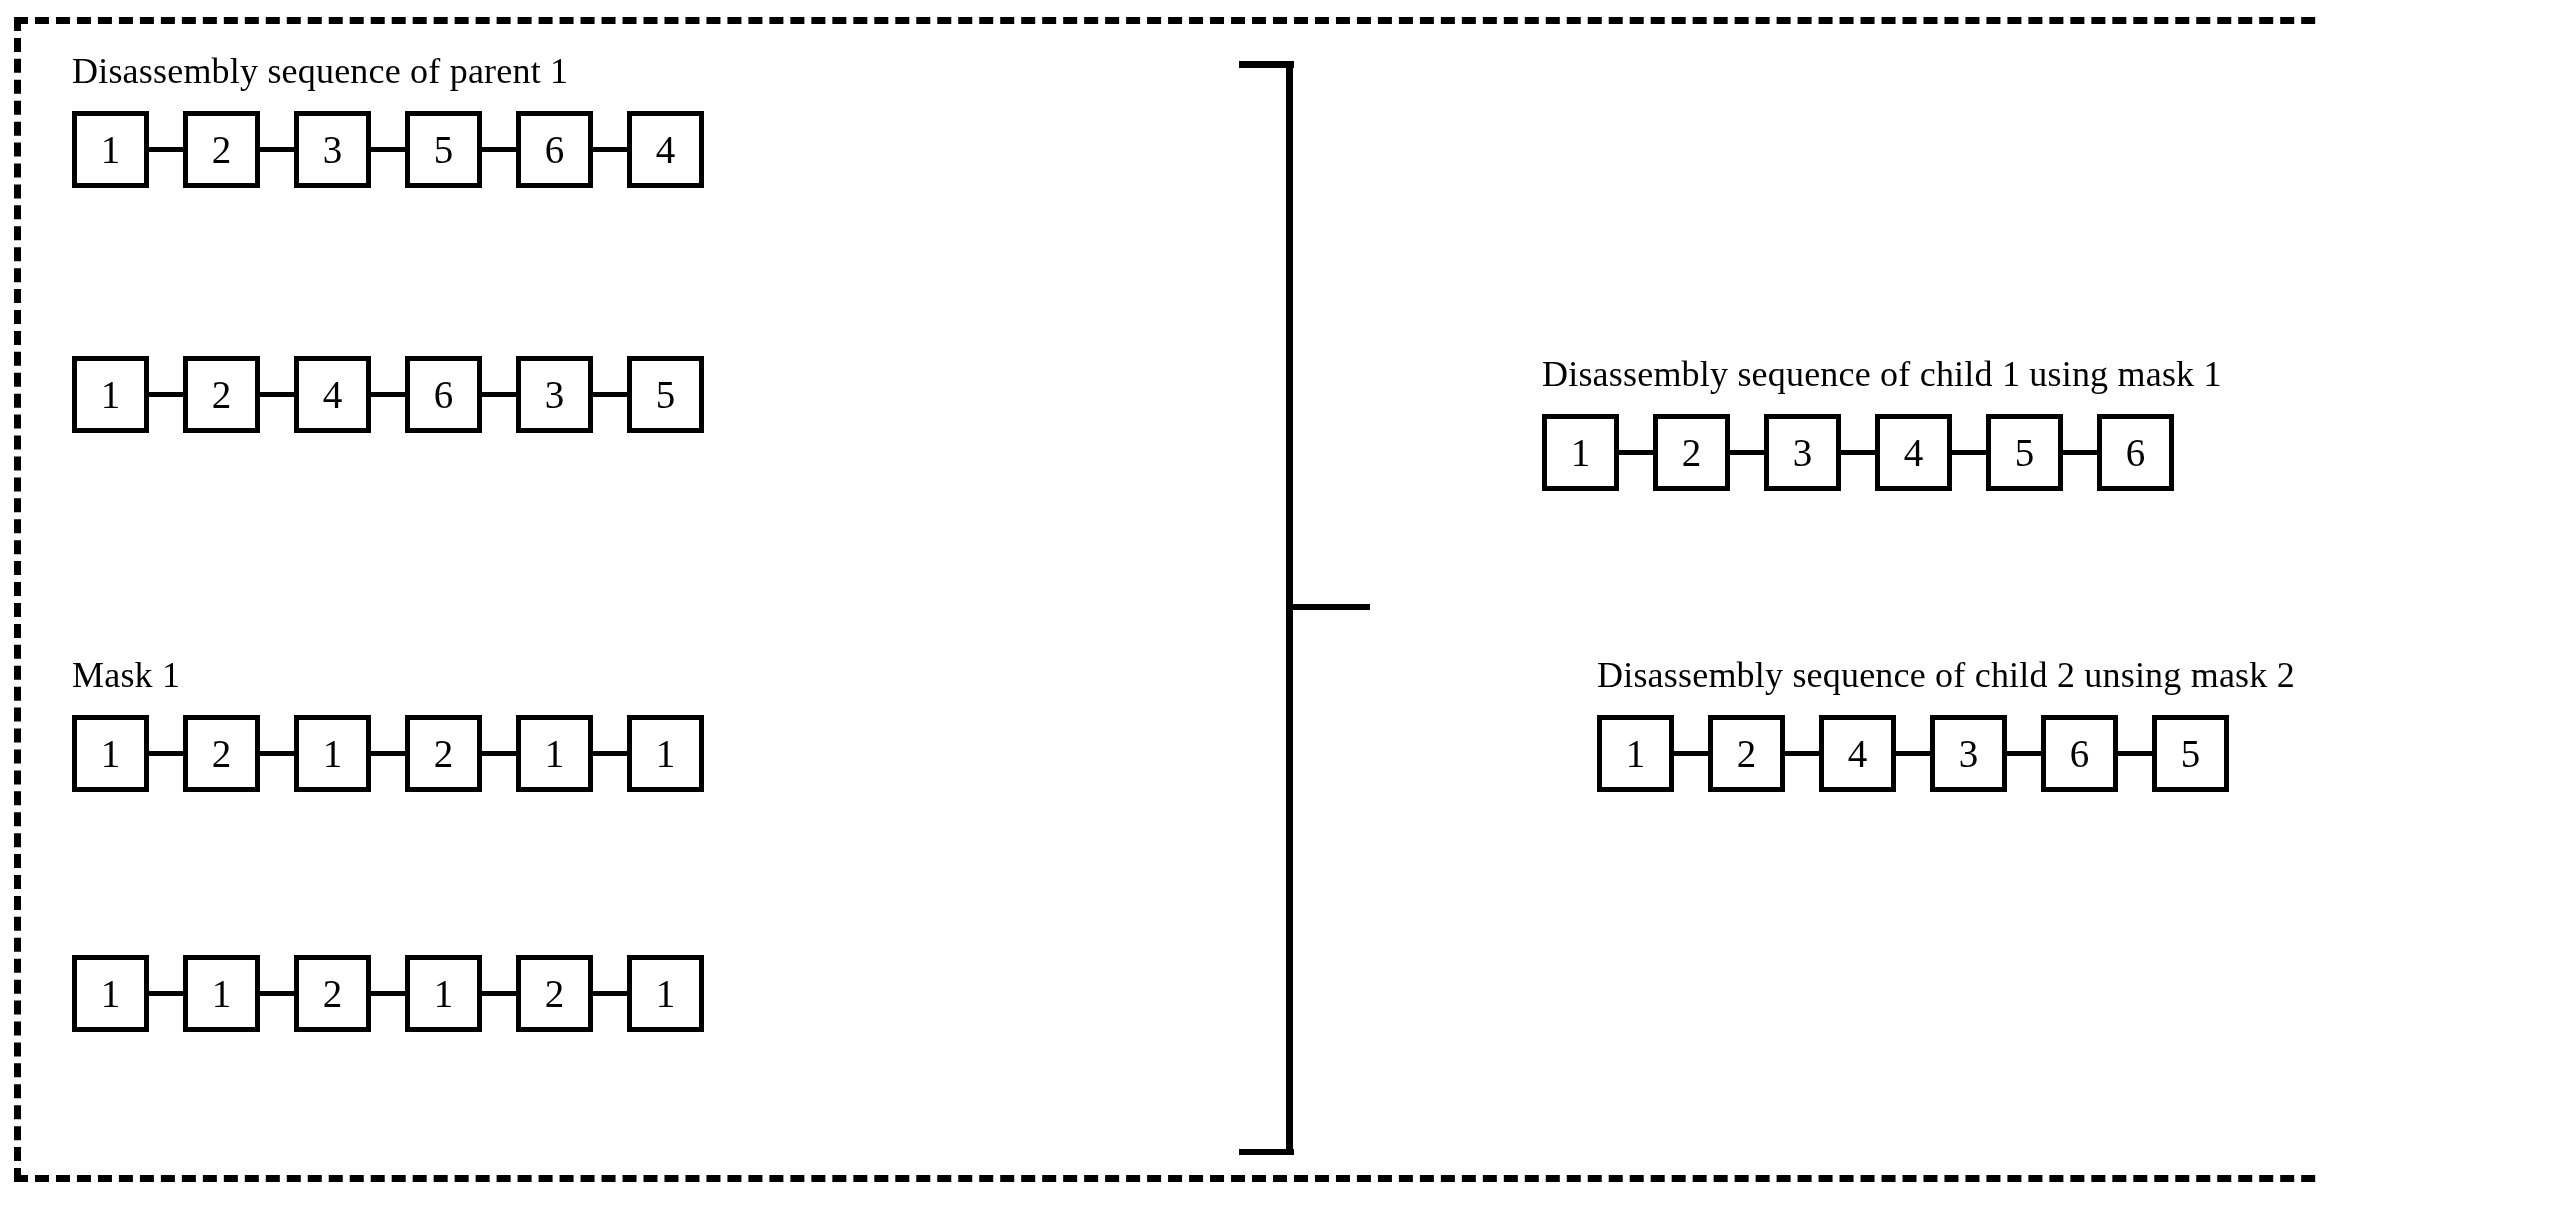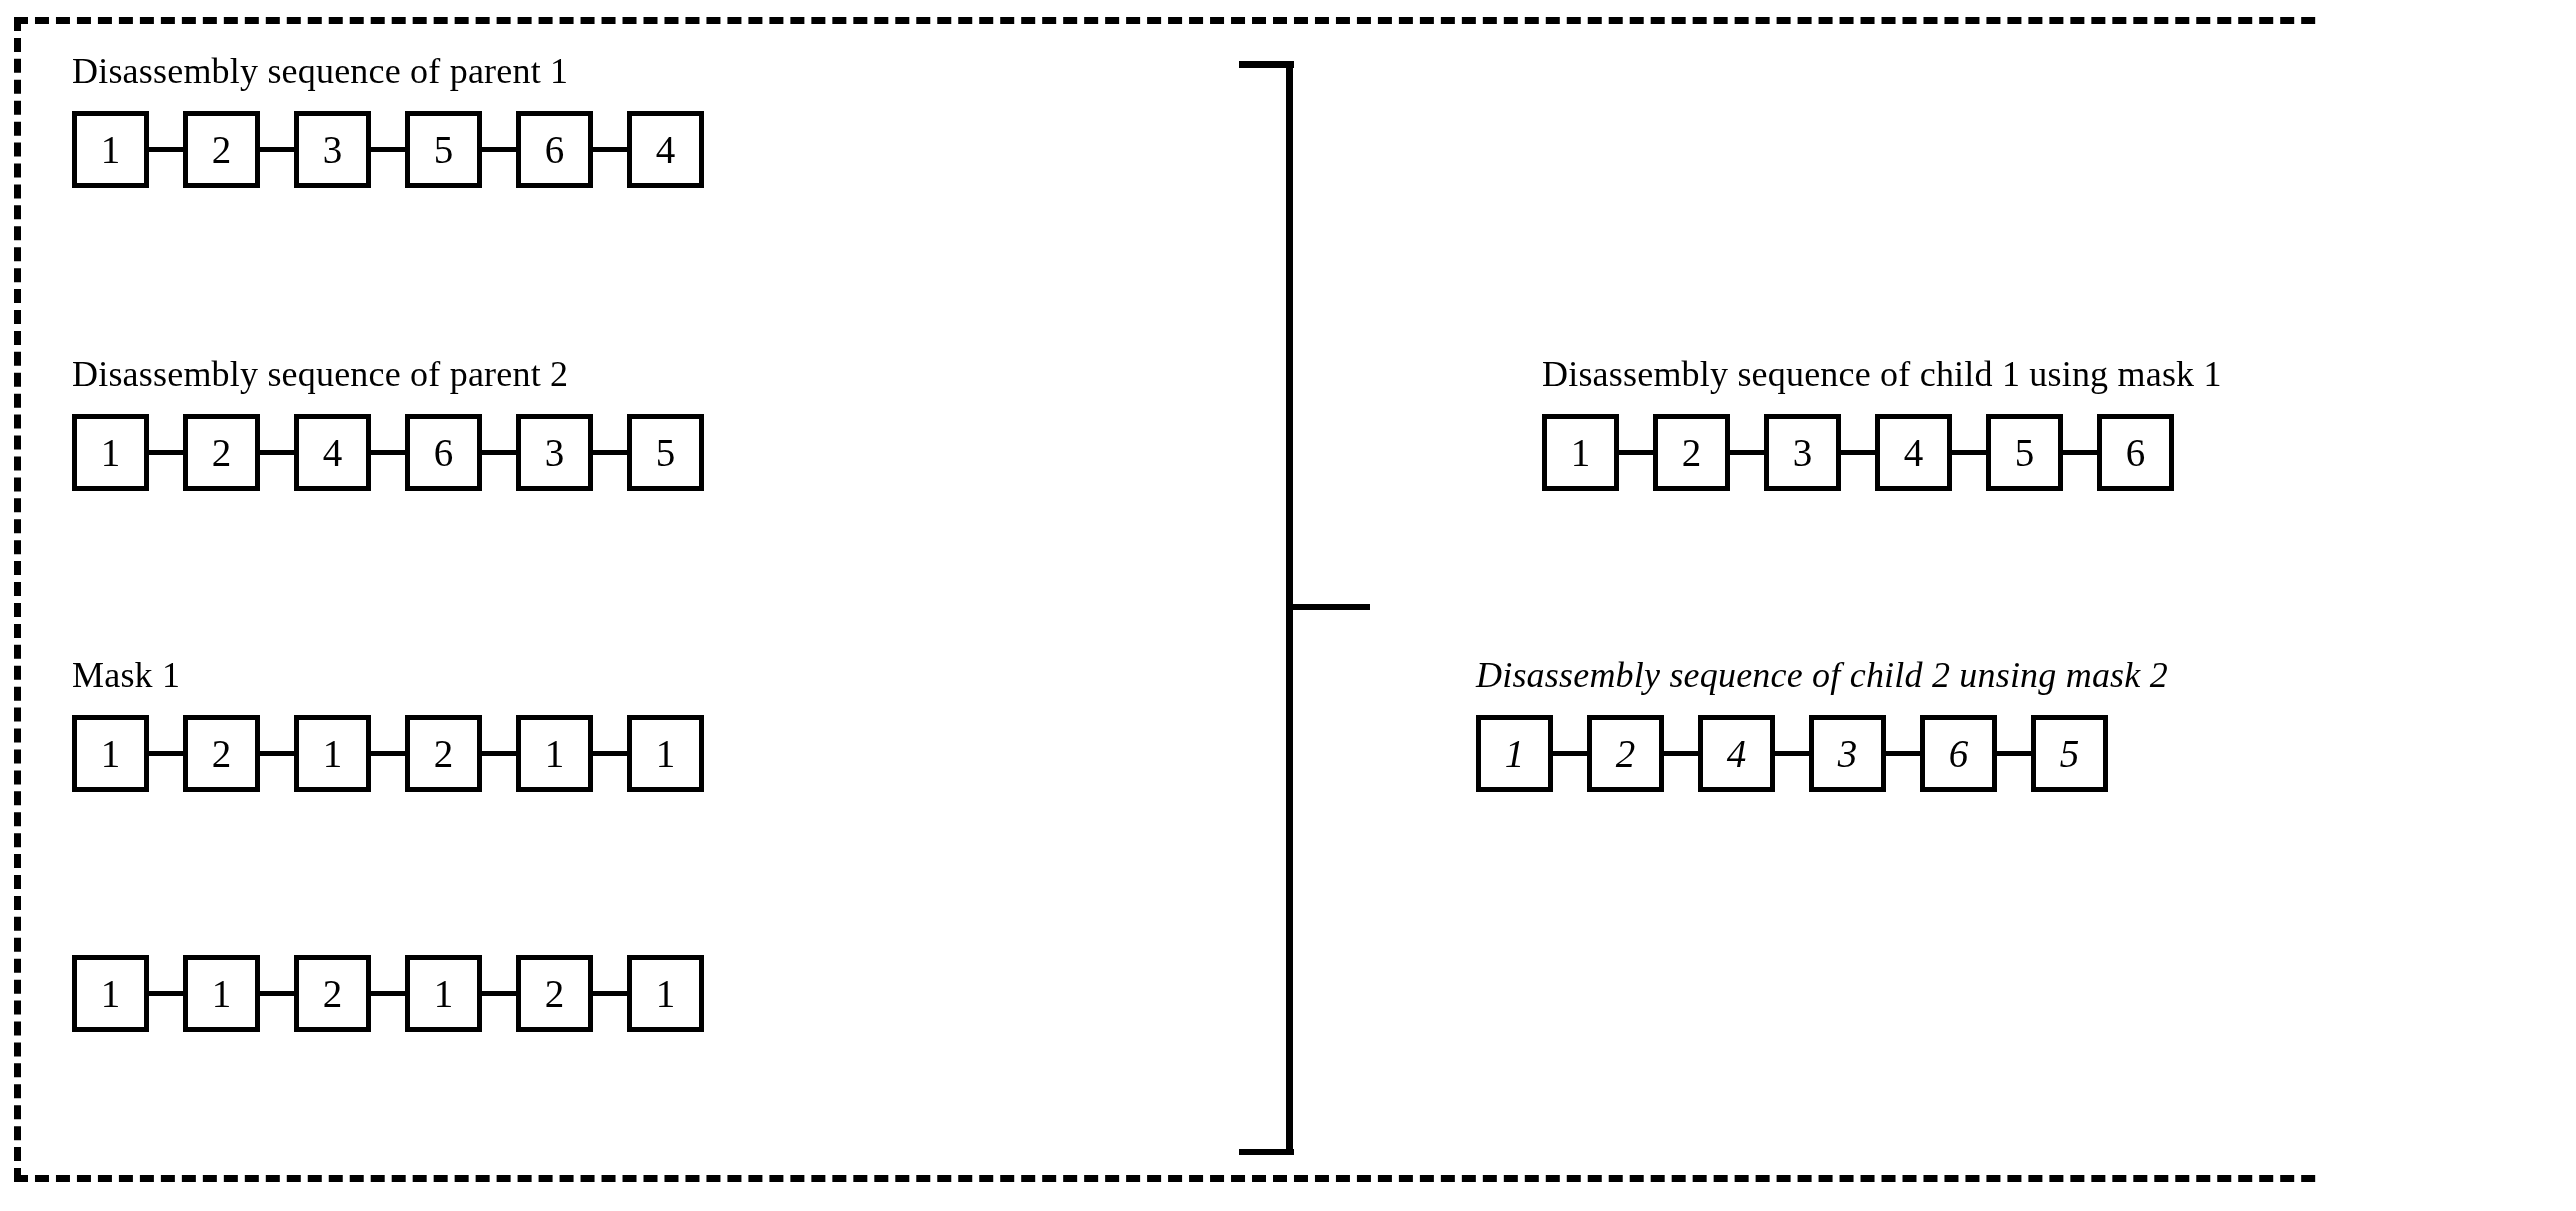--- a/index.html
+++ b/index.html
@@ -125,21 +125,20 @@
       <div class="link"></div>
       <div class="node-box">5</div>
       <div class="link"></div>
       <div class="node-box">6</div>
       <div class="link"></div>
       <div class="node-box">4</div>
     </div>
   </div>
 
   <div class="seq-block" style="left:72px; top:356px;">
-    <div class="seq-title">Disassembly sequence of parent 2</div>
     <div class="seq-row">
       <div class="node-box">1</div>
       <div class="link"></div>
       <div class="node-box">2</div>
       <div class="link"></div>
       <div class="node-box">4</div>
       <div class="link"></div>
       <div class="node-box">6</div>
       <div class="link"></div>
       <div class="node-box">3</div>
@@ -198,21 +197,21 @@
       <div class="node-box">3</div>
       <div class="link"></div>
       <div class="node-box">4</div>
       <div class="link"></div>
       <div class="node-box">5</div>
       <div class="link"></div>
       <div class="node-box">6</div>
     </div>
   </div>
 
-  <div class="seq-block" style="left:1476px; top:657px;font-style:italic;">
+  <div class="seq-block" style="left:1597px; top:657px;">
     <div class="seq-title">Disassembly sequence of child 2 unsing mask 2</div>
     <div class="seq-row">
       <div class="node-box">1</div>
       <div class="link"></div>
       <div class="node-box">2</div>
       <div class="link"></div>
       <div class="node-box">4</div>
       <div class="link"></div>
       <div class="node-box">3</div>
       <div class="link"></div>

